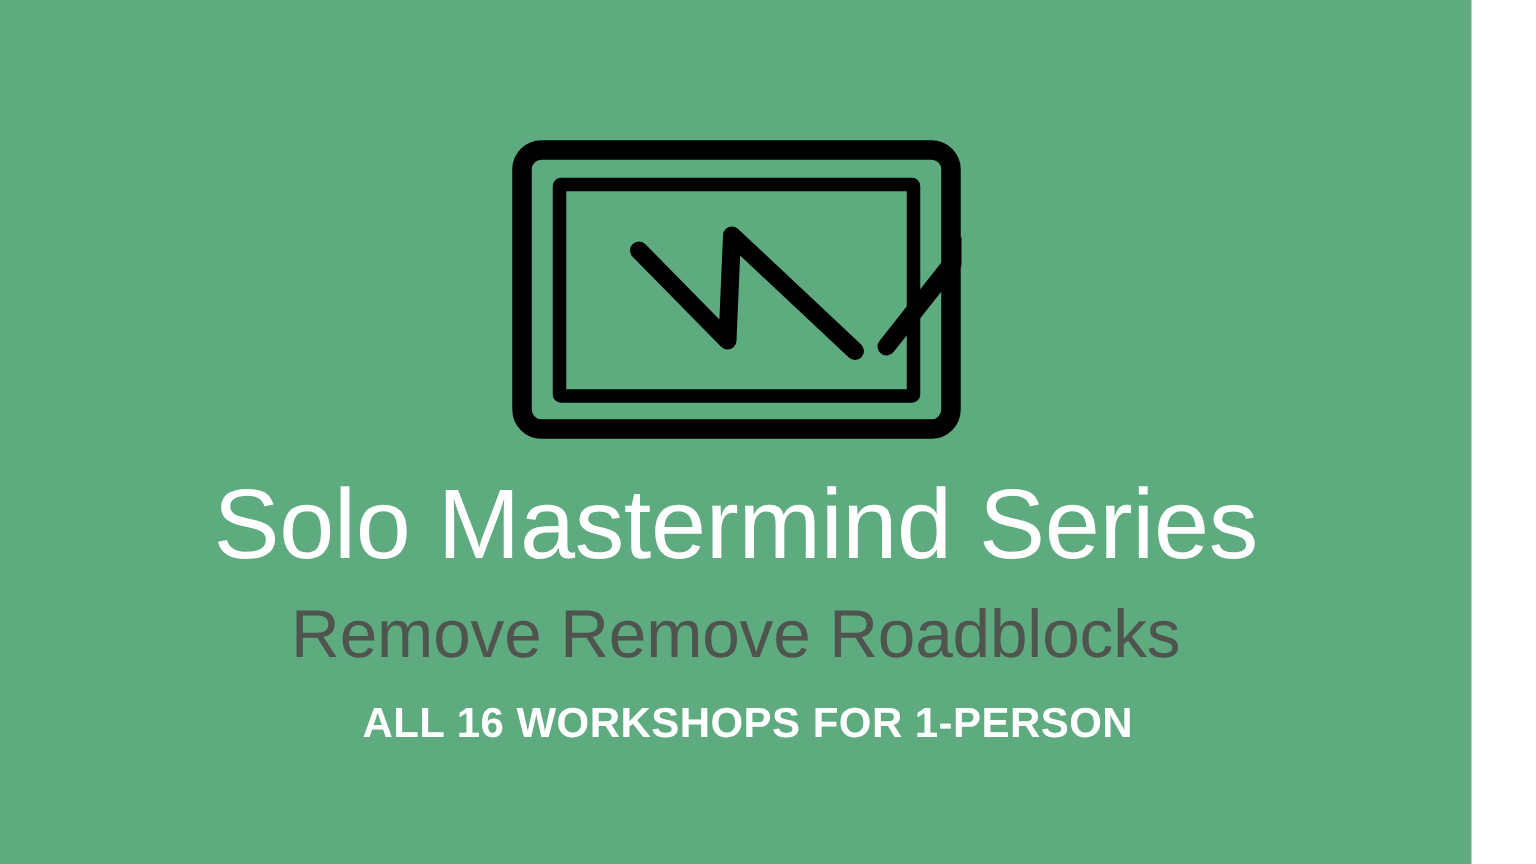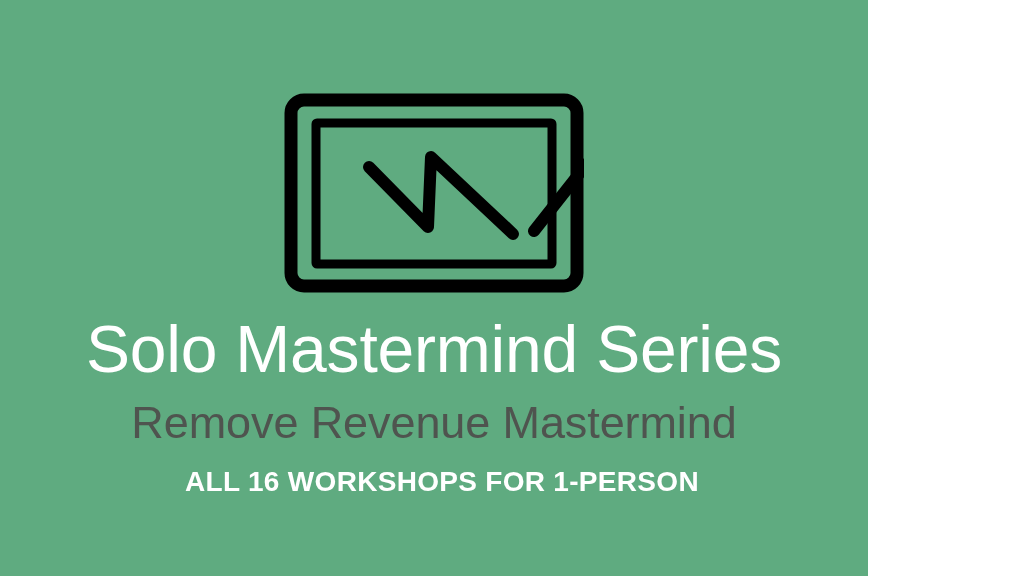--- a/index.html
+++ b/index.html
@@ -7,21 +7,21 @@
     padding: 0;
   }
   body {
     width: 1024px;
     height: 576px;
     overflow: hidden;
     font-family: "Liberation Sans", sans-serif;
   }
   #slide {
     position: relative;
-    width: 868px;
+    width: 981px;
     height: 576px;
     background: #5fab80;
     display: flex;
     flex-direction: column;
     align-items: center;
     box-sizing: border-box;
   }
   #icon-wrap {
     position: absolute;
     left: 0;
@@ -94,17 +94,17 @@
       <rect x="32" y="30" width="236" height="141" rx="1" ry="1" fill="none" stroke="#000000" stroke-width="9"></rect>
 
       <path d="M 85 74 L 144 134 L 147 64 L 229 141" fill="none" stroke="#000000" stroke-width="12" stroke-linecap="round" stroke-linejoin="round"></path>
 
       <line x1="310" y1="62" x2="250" y2="138" stroke="#000000" stroke-width="12" stroke-linecap="round"></line>
     </svg>
   </div>
 
   <div id="text-block">
     <h1 id="title">Solo Mastermind Series</h1>
-    <h2 id="subtitle">Remove Revenue Mastermind</h2>
+    <h2 id="subtitle">Remove Remove Roadblocks</h2>
     <p id="tagline">ALL 16 WORKSHOPS FOR 1-PERSON</p>
   </div>
 
 </div>
 
 </body></html>

